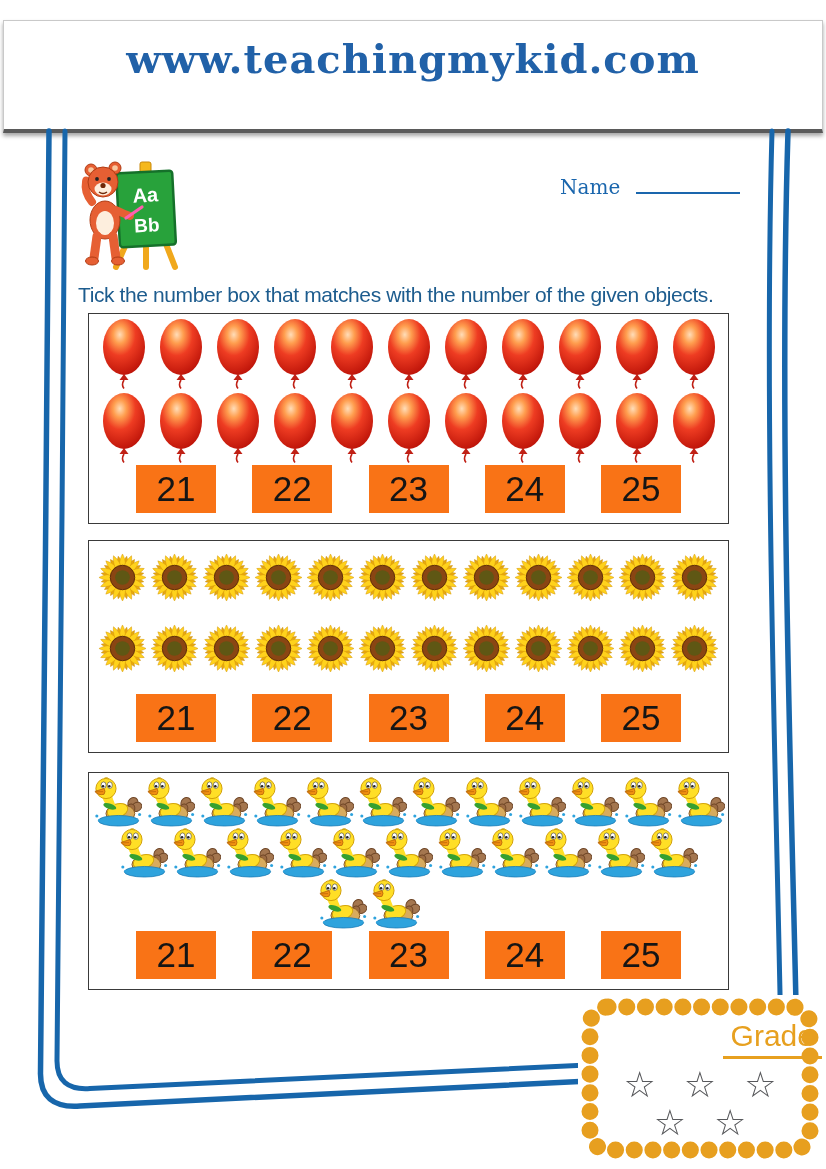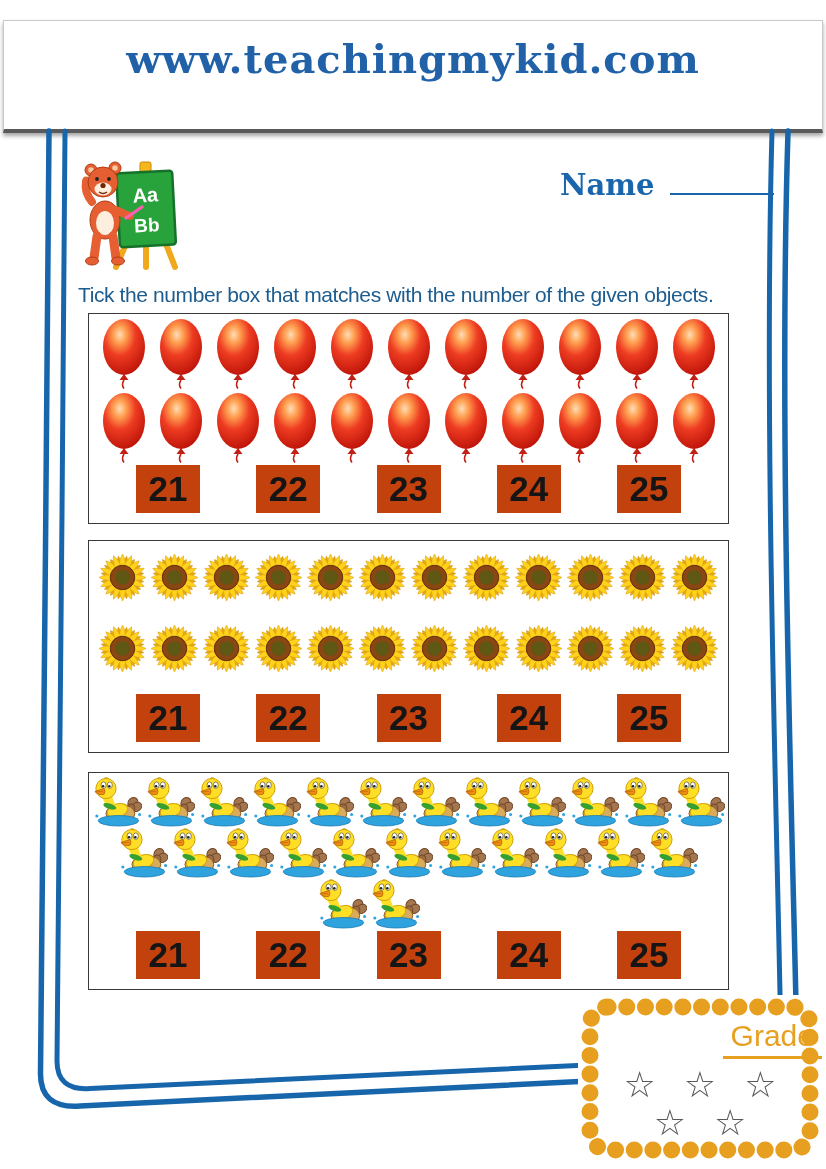--- a/index.html
+++ b/index.html
@@ -16,21 +16,21 @@
 
   
   .frame-svg{position:absolute;left:0;top:0;pointer-events:none;}
 
   
   .mascot{position:absolute;left:78px;top:146px;}
   .board-text{fill:#fff;font-family:"Liberation Sans",sans-serif;font-weight:bold;text-anchor:middle;}
 
   
   .fields{position:absolute;left:560px;top:168px;color:#1a66ad;
-          font-family:"DejaVu Serif", serif;font-size:29px;font-weight:bold;}
+          font-family:"DejaVu Serif", serif;font-size:20px;}
   .field-row{display:flex;align-items:baseline;gap:16px;margin-bottom:10px;}
   .blank-line{display:inline-block;width:104px;border-bottom:2px solid #1a66ad;height:24px;}
   .field-row.date .blank-line{margin-left:12px;}
 
   
   .instruction{position:absolute;left:78px;top:283px;white-space:nowrap;
                font-size:21px;letter-spacing:-.4px;color:#1d5c8e;font-weight:500;}
 
   
   .object-box{position:absolute;left:88px;width:641px;border:1.5px solid #3a3a3a;
@@ -43,22 +43,22 @@
   #box-balloons .rows{gap:3px;}
   #box-sunflowers .rows{gap:22px;padding-top:8px;}
   #box-ducks .rows{gap:1px;}
   .obj-row{display:flex;justify-content:center;align-items:flex-end;}
   #box-balloons .obj-row{gap:11px;}
   #box-sunflowers .obj-row{gap:3px;}
   #box-ducks .obj-row{gap:4px;}
   .obj-row.shift-left{transform:translateX(-40px);}
 
   .options-row{display:flex;justify-content:space-between;margin-top:auto;padding:0 44px;}
-  .num-tile{width:64px;height:48px;background:#c2410c;display:flex;align-items:center;
-            justify-content:center;font-size:35px;font-weight:bold;color:#151515;
+  .num-tile{width:80px;height:48px;background:#f97316;display:flex;align-items:center;
+            justify-content:center;font-size:35px;font-weight:normal;color:#151515;
             font-family:"Liberation Sans",sans-serif;}
 
   
   .stamp{position:absolute;left:578px;top:995px;width:244px;height:167px;background:#fff;z-index:5;}
   .stamp-border{position:absolute;left:0;top:0;}
   .stamp-content{position:relative;text-align:right;padding-top:24px;}
   .grade-label{display:inline-block;color:#e7a01f;font-size:30px;
                border-bottom:3px solid #e7a01f;padding:0 8px 3px;}
   .stars{margin-top:8px;}
   .star-row{display:flex;justify-content:center;gap:28px;line-height:1;margin-top:2px;}

